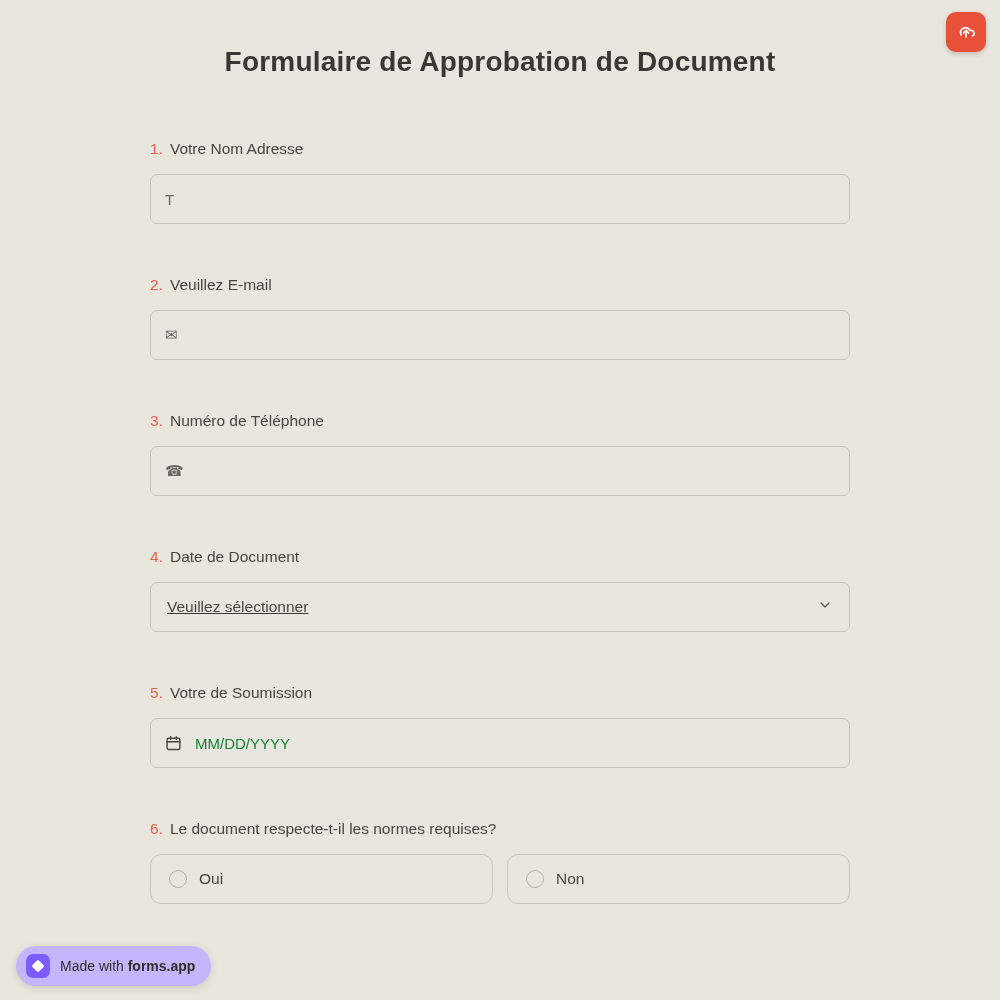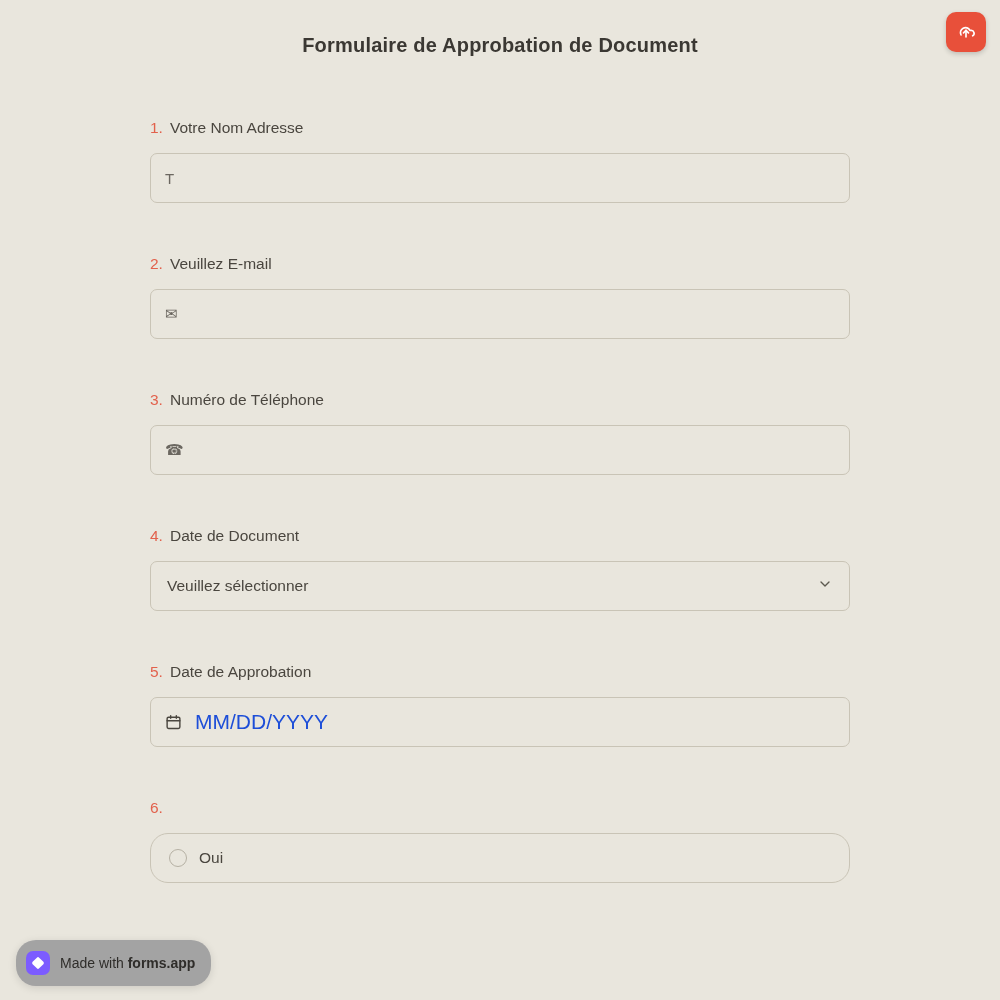--- a/index.html
+++ b/index.html
@@ -35,26 +35,26 @@
   .fab svg { display: block; }
 
   
   .form-wrap {
     width: 700px;
     margin: 0 auto;
     padding-top: 34px;
     box-sizing: border-box;
   }
   .form-title {
-    font-size: 20px;
+    font-size: 28px;
     font-weight: bold;
     text-align: center;
     color: #3b3833;
     letter-spacing: 0.2px;
-    margin: 0 0 62px 0;
+    margin: 12px 0 62px 0;
   }
 
   .field { margin-bottom: 52px; }
   .field-label {
     font-size: 15.5px;
     color: #4a463f;
     margin: 0 0 16px 0;
     display: flex;
     align-items: baseline;
     gap: 7px;
@@ -100,45 +100,46 @@
   .select-box {
     height: 50px;
     border: 1px solid #c9c4b6;
     border-radius: 7px;
     display: flex;
     align-items: center;
     justify-content: space-between;
     padding: 0 16px;
     box-sizing: border-box;
     cursor: pointer;
+    text-decoration: underline;
   }
   .select-value {
     font-size: 15.5px;
     color: #4a463f;
   }
   .chev {
     color: #5d594f;
   }
 
   .date-box .date-placeholder {
-    font-size: 21px;
-    color: #1d4ed8;
+    font-size: 15px;
+    color: #15803d;
     padding-left: 10px;
   }
 
   
   .radio-row {
     display: flex;
     gap: 14px;
   }
   .radio-opt {
     flex: 1 1 0;
     height: 50px;
     border: 1px solid #c9c4b6;
-    border-radius: 18px;
+    border-radius: 11px;
     display: flex;
     align-items: center;
     gap: 12px;
     padding: 0 18px;
     box-sizing: border-box;
     cursor: pointer;
   }
   .radio-circle {
     width: 16px;
     height: 16px;
@@ -149,22 +150,22 @@
   .radio-label {
     font-size: 15.5px;
     color: #4a463f;
   }
 
   
   .badge {
     position: absolute;
     left: 16px;
     bottom: 14px;
-    height: 46px;
-    background: #a3a3a3;
+    height: 40px;
+    background: #c4b5fd;
     border-radius: 20px;
     box-shadow: 0 2px 8px rgba(0,0,0,0.12);
     display: flex;
     align-items: center;
     gap: 9px;
     padding: 0 16px 0 9px;
     cursor: pointer;
   }
   .badge-logo {
     width: 26px;
@@ -239,43 +240,48 @@
         <svg width="16" height="16" viewBox="0 0 24 24" fill="none" stroke="#5d594f" stroke-width="2" stroke-linecap="round" stroke-linejoin="round">
           <polyline points="6 9 12 15 18 9"></polyline>
         </svg>
       </span>
     </div>
   </div>
 
   <div class="field">
     <div class="field-label">
       <span class="field-num">5.</span>
-      <span>Date de Approbation</span>
+      <span>Votre de Soumission</span>
     </div>
     <div class="input-box date-box">
       <span class="lead-icon">
         <svg width="17" height="17" viewBox="0 0 24 24" fill="none" stroke="#4a463f" stroke-width="2" stroke-linecap="round" stroke-linejoin="round">
           <rect x="3" y="4.5" width="18" height="16" rx="2"></rect>
           <line x1="3" y1="9.5" x2="21" y2="9.5"></line>
           <line x1="8" y1="2.5" x2="8" y2="6"></line>
           <line x1="16" y1="2.5" x2="16" y2="6"></line>
         </svg>
       </span>
       <span class="date-placeholder">MM/DD/YYYY</span>
     </div>
   </div>
 
   <div class="field">
     <div class="field-label">
       <span class="field-num">6.</span>
+      <span>Le document respecte-t-il les normes requises?</span>
     </div>
     <div class="radio-row">
       <div class="radio-opt">
         <span class="radio-circle"></span>
         <span class="radio-label">Oui</span>
+      </div>
+      <div class="radio-opt">
+        <span class="radio-circle"></span>
+        <span class="radio-label">Non</span>
       </div>
     </div>
   </div>
 
 </div>
 
 <div class="badge">
   <span class="badge-logo">
     <svg width="26" height="26" viewBox="0 0 26 26">
       <rect x="1" y="1" width="24" height="24" rx="7" fill="#7c5cff"></rect>

